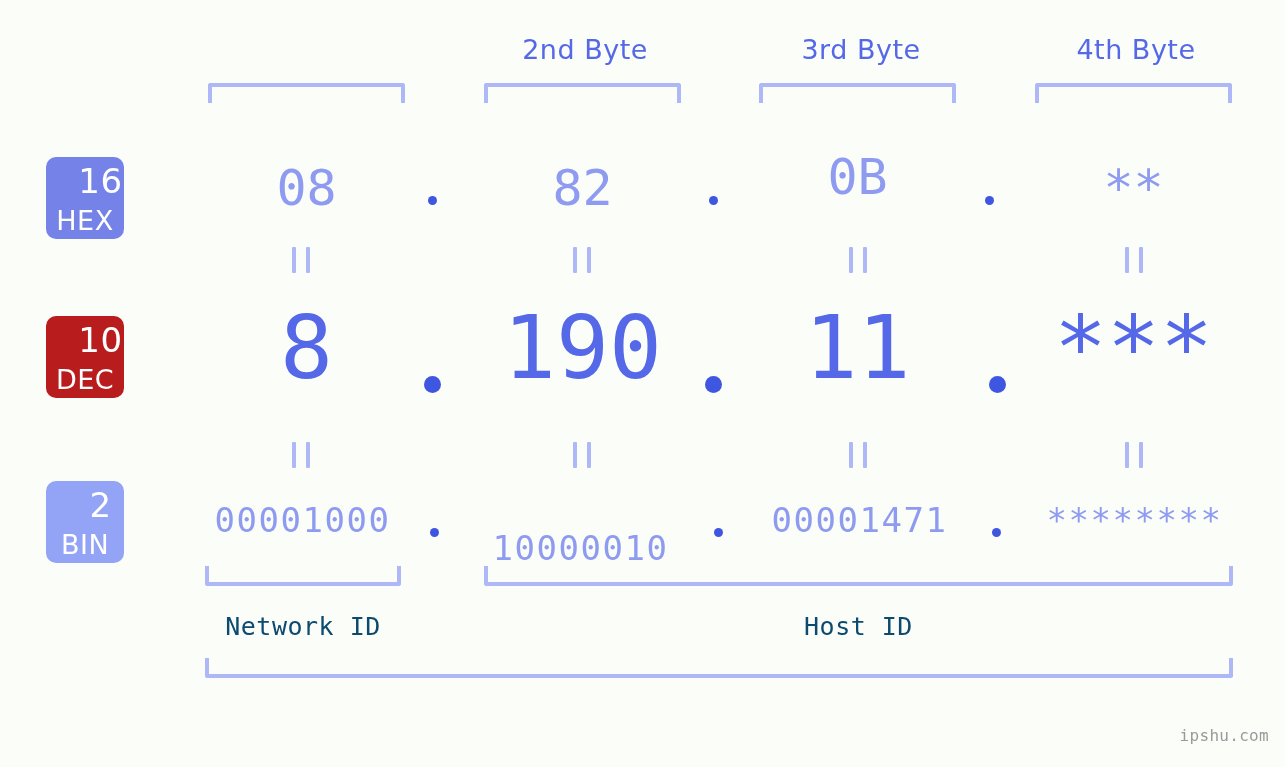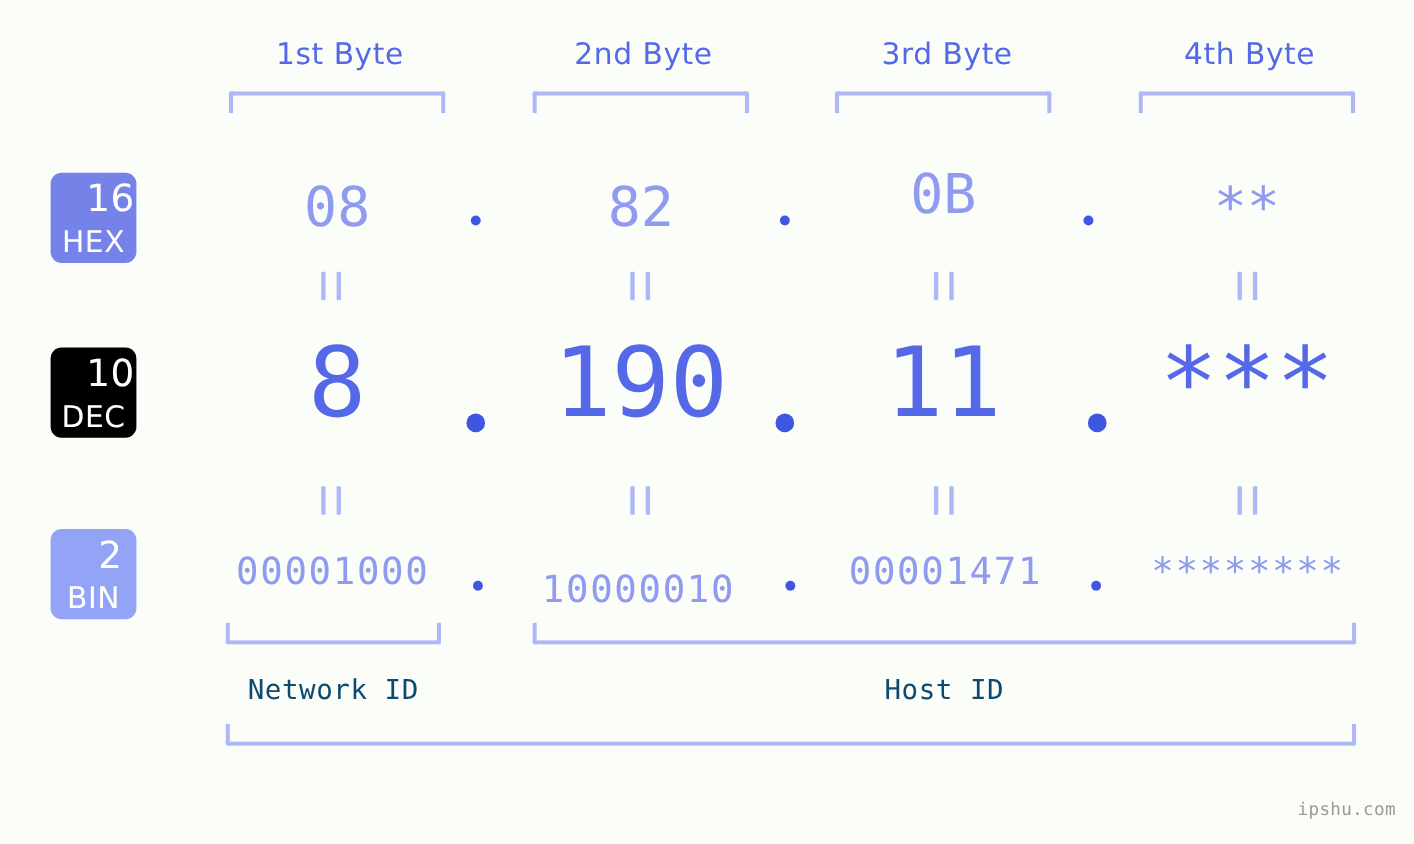--- a/index.html
+++ b/index.html
@@ -155,21 +155,20 @@
     font-size: 16px;
     color: #9a9a9a;
     letter-spacing: 0.3px;
   }
 </style>
 </head>
 <body>
 
 <div id="stage">
 
-  <div class="byte-label" style="left:210px;">1st Byte</div>
   <div class="byte-label" style="left:486px;">2nd Byte</div>
   <div class="byte-label" style="left:762px;">3rd Byte</div>
   <div class="byte-label" style="left:1037px;">4th Byte</div>
 
   <div class="bracket-down" style="left:208px;  top:83px; width:197px;"></div>
   <div class="bracket-down" style="left:484px;  top:83px; width:197px;"></div>
   <div class="bracket-down" style="left:759px;  top:83px; width:197px;"></div>
   <div class="bracket-down" style="left:1035px; top:83px; width:197px;"></div>
 
   <div class="badge" style="top:157px;background:#7583e8;">
@@ -197,21 +196,21 @@
     </div>
   <div class="eq" style="left:849px;  top:247px;">
       <span></span>
       <span></span>
     </div>
   <div class="eq" style="left:1125px; top:247px;">
       <span></span>
       <span></span>
     </div>
 
-  <div class="badge" style="top:316px;background:#000000;">
+  <div class="badge" style="top:316px;background:#b91c1c;">
     <span class="num">10</span>
     <span class="nm">DEC</span>
   </div>
 
   <div class="dec-row">
     <div class="cell" style="left:208px; top:300px; width:197px;">8</div>
     <div class="dot dot-md" style="left:424px; top:376px;"></div>
     <div class="cell" style="left:484px; top:300px; width:197px;">190</div>
     <div class="dot dot-md" style="left:705px; top:376px;"></div>
     <div class="cell" style="left:759px; top:300px; width:197px;">11</div>
@@ -237,21 +236,21 @@
     </div>
 
   <div class="badge" style="top:481px;background:#93a4f7;">
     <span class="num">2</span>
     <span class="nm">BIN</span>
   </div>
 
   <div class="bin-row">
     <div class="cell" style="left:200px; top:500px; width:205px;">00001000</div>
     <div class="dot dot-bn" style="left:430px; top:528px;"></div>
-    <div class="cell" style="left:478px; top:516px; width:205px;">10000010</div>
+    <div class="cell" style="left:478px; top:528px; width:205px;">10000010</div>
     <div class="dot dot-bn" style="left:714px; top:528px;"></div>
     <div class="cell" style="left:757px; top:500px; width:205px;">00001471</div>
     <div class="dot dot-bn" style="left:992px; top:528px;"></div>
     <div class="cell" style="left:1032px; top:500px; width:205px;">********</div>
   </div>
 
   <div class="bracket-up" style="left:205px; top:566px; width:196px;"></div>
   <div class="bracket-up" style="left:484px; top:566px; width:749px;"></div>
 
   <div class="id-label" style="left:205px; top:612px; width:196px;">Network ID</div>

